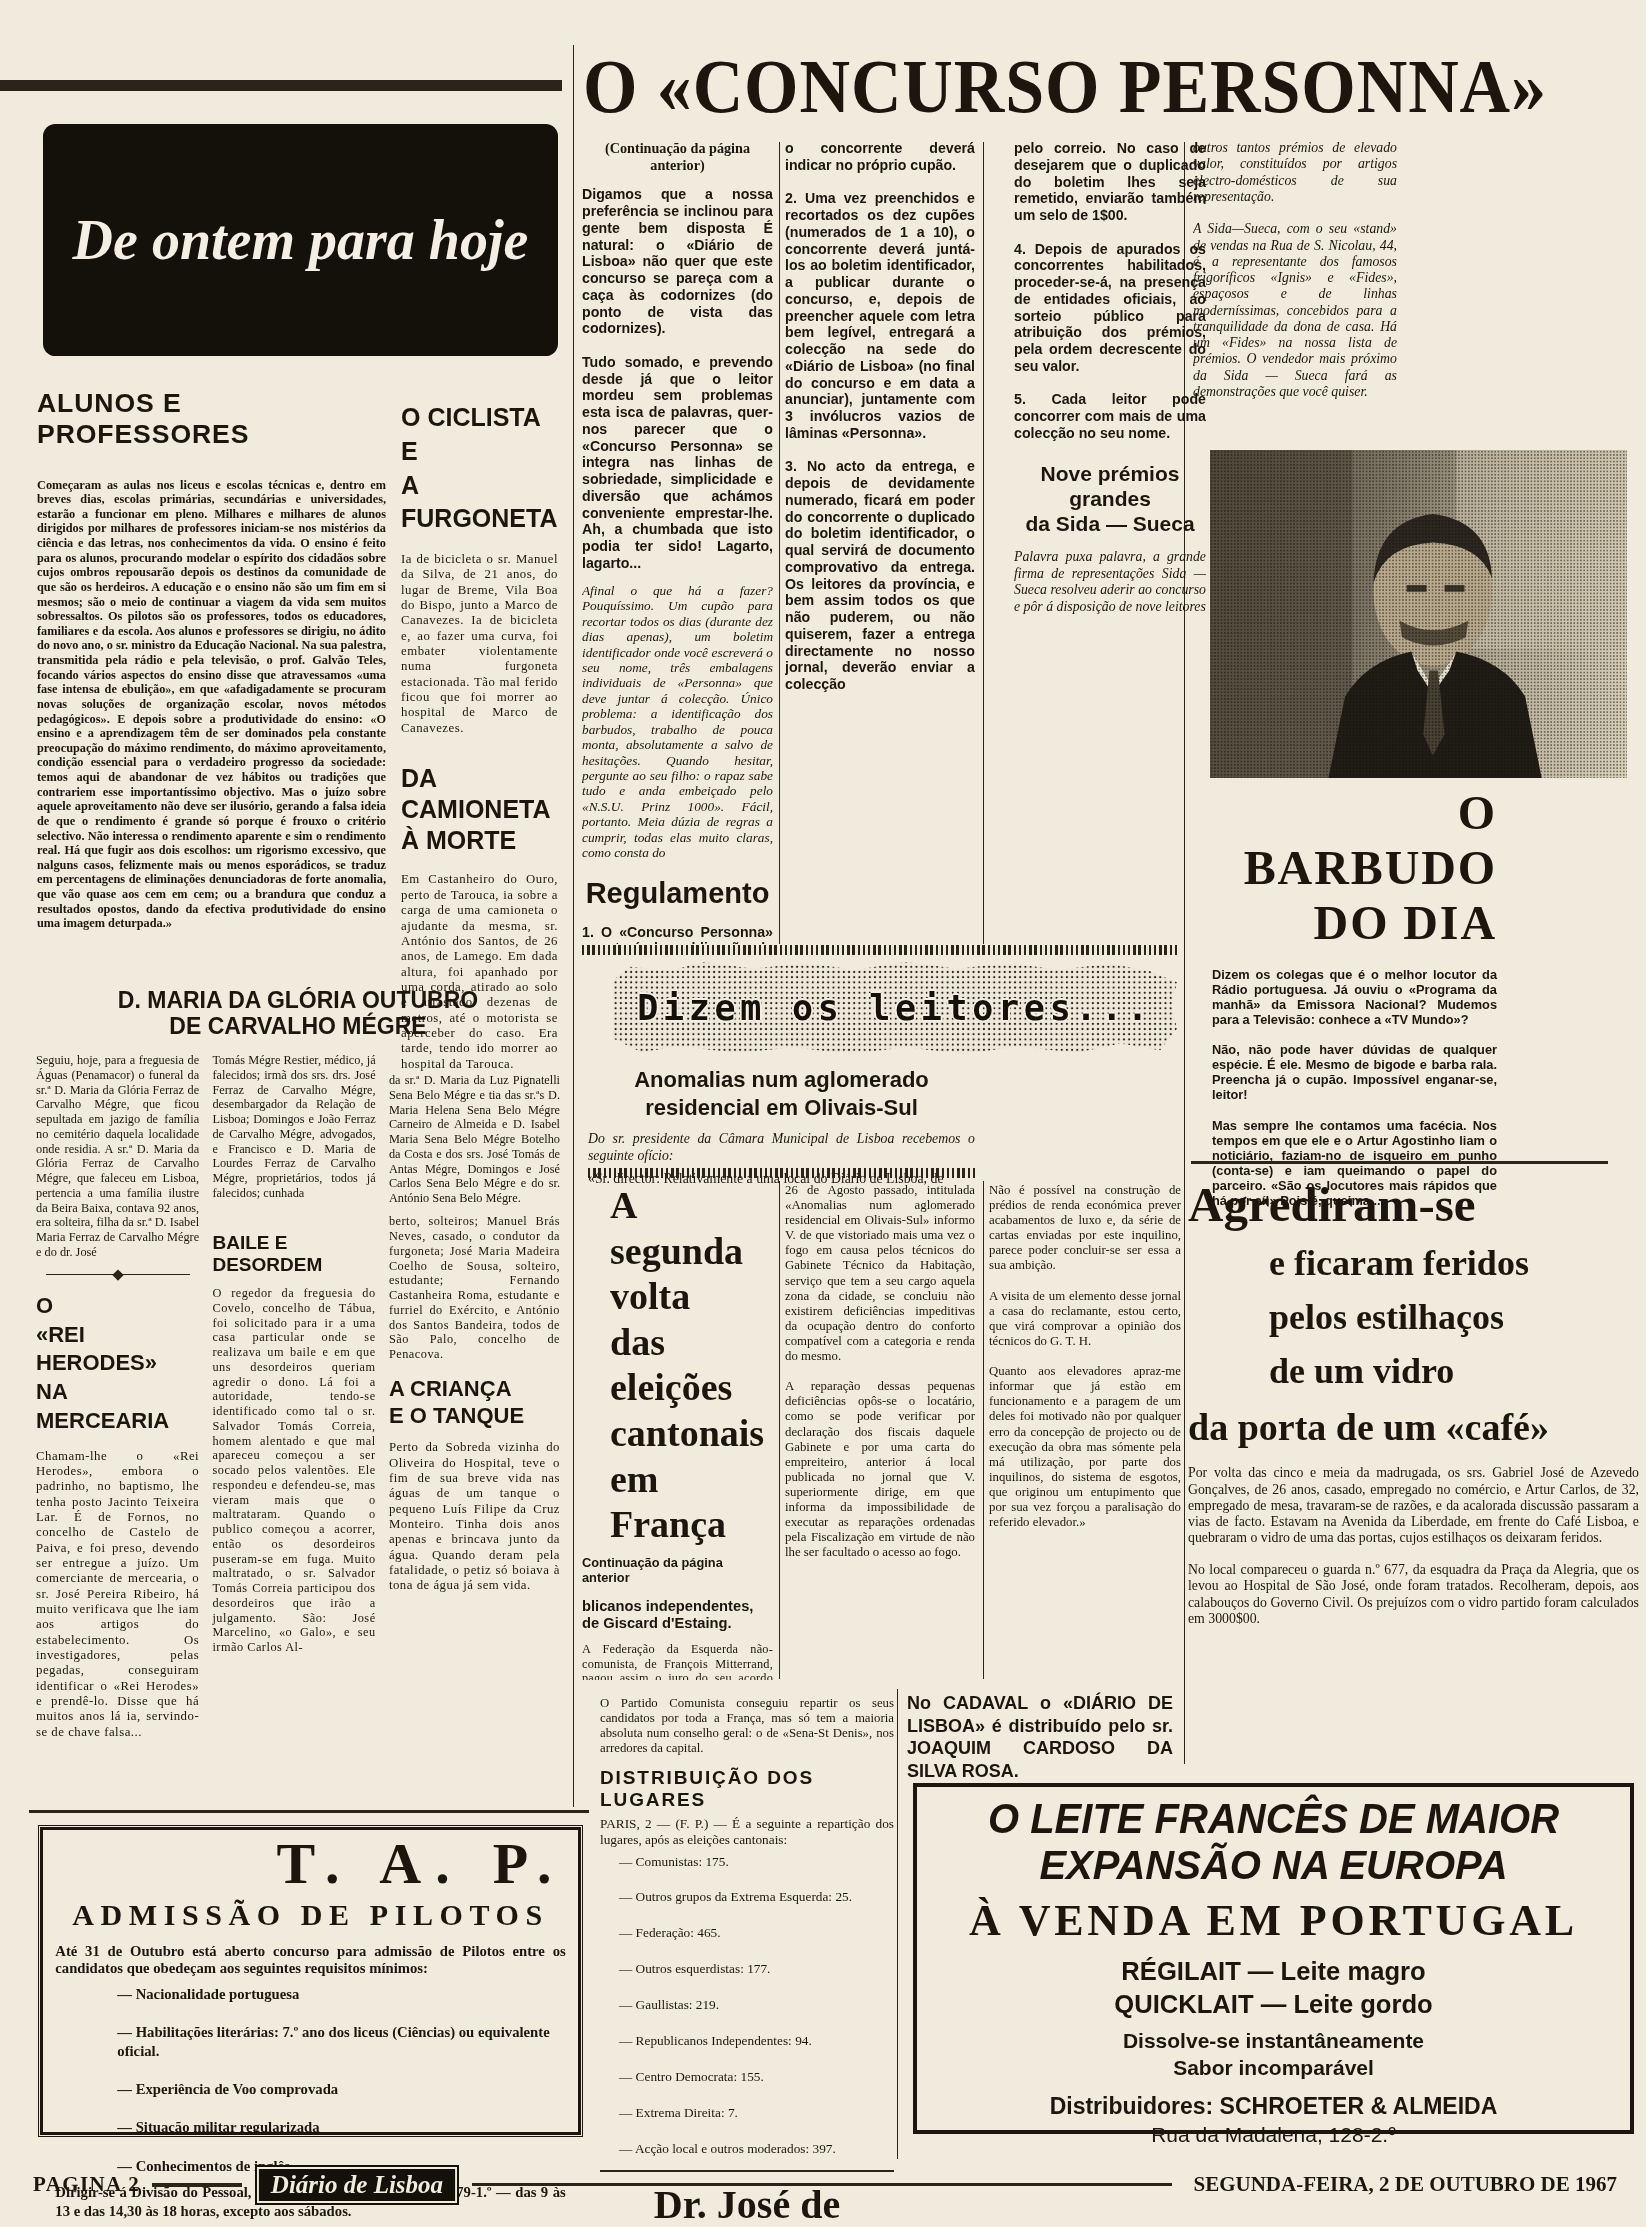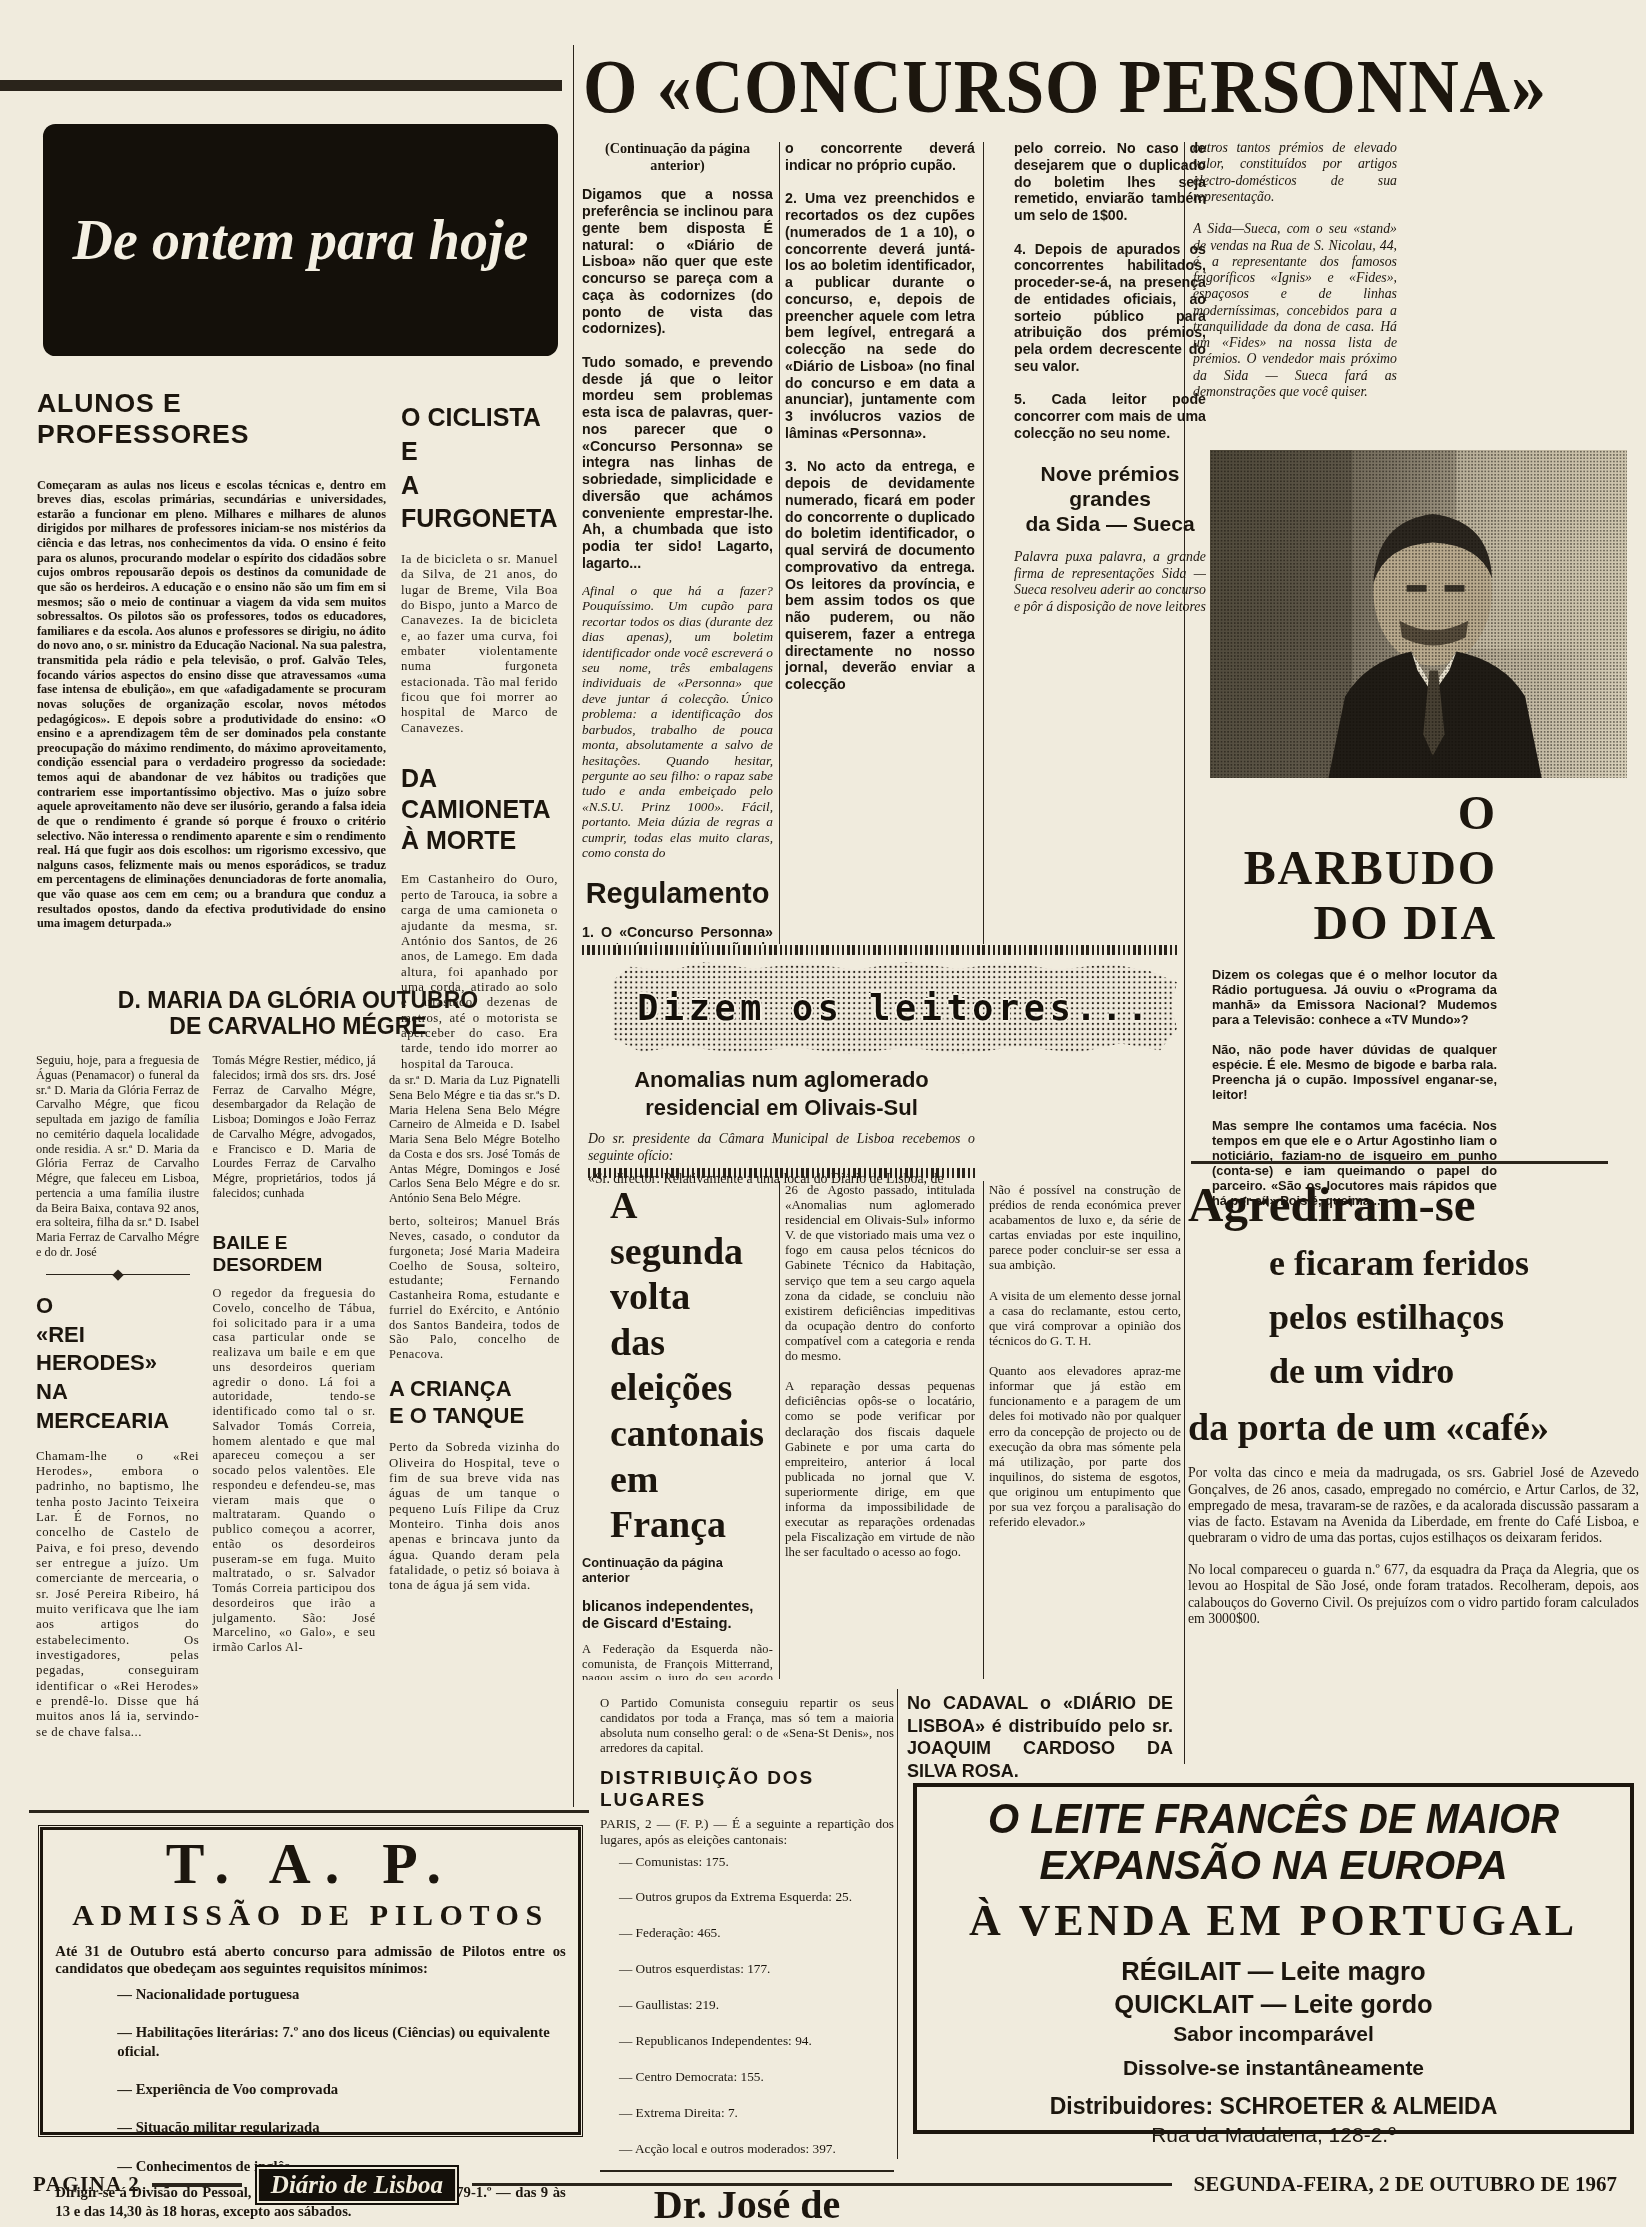--- a/index.html
+++ b/index.html
@@ -230,43 +230,43 @@
 
 — Acção local e outros moderados: 397.</div>
     <div class="hr" style="position:static;display:block;width:100%;height:2.4px;margin-top:12.3px;"></div>
     <div class="serifb center" style="margin-top:8.5px;font-size:40px;">Dr. José de Pádua</div>
 
   </div>
 
   <div class="abs sansb" style="left:907px;top:1692px;width:266px;font-size:18px;line-height:1.25;text-align:justify;">No CADAVAL o «DIÁRIO DE LISBOA» é distribuído pelo sr. JOAQUIM CARDOSO DA SILVA ROSA.</div>
 
   <div class="abs boxed" style="left:40px;top:1827px;width:541px;height:308px;padding:4.7px 12.3px;box-sizing:border-box;">
-    <div class="serifb center" style="font-size:58px;letter-spacing:14.2px;line-height:1;">T. A. P.</div>
+    <div class="serifb center" style="font-size:58px;letter-spacing:14.2px;line-height:1;text-align:right;">T. A. P.</div>
     <div class="serifb center" style="margin-top:5.7px;font-size:30px;letter-spacing:6.6px;">ADMISSÃO DE PILOTOS</div>
     <div class="body serifb" style="margin-top:10.4px;font-size:14.7px;line-height:1.2;">Até 31 de Outubro está aberto concurso para admissão de Pilotos entre os candidatos que obedeçam aos seguintes requisitos mínimos:</div>
     <div class="pre serifb" style="margin-top:6.6px;font-size:14.7px;line-height:1.3;padding-left:62px;">— Nacionalidade portuguesa
 
 — Habilitações literárias: 7.º ano dos liceus (Ciências) ou equivalente oficial.
 
 — Experiência de Voo comprovada
 
 — Situação militar regularizada
 
 — Conhecimentos de inglês</div>
     <div class="body serifb" style="margin-top:7.6px;font-size:14.7px;line-height:1.25;">Dirigir-se á Divisão do Pessoal, Rua do Conde de Redondo, n.º 79-1.º — das 9 às 13 e das 14,30 às 18 horas, excepto aos sábados.</div>
   </div>
 
   <div class="abs" style="left:913px;top:1783px;width:721px;height:351px;border:4.3px solid #1c160e;box-sizing:border-box;padding:8.5px 14.2px;text-align:center;">
     <div class="sansb ital" style="font-size:40px;transform:scaleY(1.05);">O LEITE FRANCÊS DE MAIOR</div>
     <div class="sansb ital" style="font-size:40px;margin-top:2.8px;">EXPANSÃO NA EUROPA</div>
     <div class="serifb" style="font-size:44px;letter-spacing:3.8px;margin-top:6.6px;">À VENDA EM PORTUGAL</div>
     <div class="sansb" style="font-size:25.6px;margin-top:11.4px;">RÉGILAIT — Leite magro</div>
     <div class="sansb" style="font-size:25.6px;margin-top:3.8px;">QUICKLAIT — Leite gordo</div>
+    <div class="sansb" style="font-size:21px;margin-top:10.4px;">Dissolve-se instantâneamente</div>
     <div class="sansb" style="font-size:21px;margin-top:2.8px;">Sabor incomparável</div>
-    <div class="sansb" style="font-size:21px;margin-top:10.4px;">Dissolve-se instantâneamente</div>
     <div class="sans" style="font-size:23px;margin-top:12.3px;font-weight:700;">Distribuidores: SCHROETER &amp; ALMEIDA</div>
     <div class="sans" style="font-size:21px;margin-top:3.8px;">Rua da Madalena, 128-2.º</div>
   </div>
 
   <div class="hr" style="left:28.5px;top:1810px;width:560px;height:3.3px;"></div>
 
   <div class="abs" style="left:33px;top:2165px;width:1584px;display:flex;align-items:center;gap:12.3px;">
     <div class="serifb" style="font-size:21px;letter-spacing:1.4px;">PAGINA 2</div>
     <div class="hr" style="position:static;width:90px;height:3.8px;"></div>
     <div class="logo-box">Diário de Lisboa</div>

